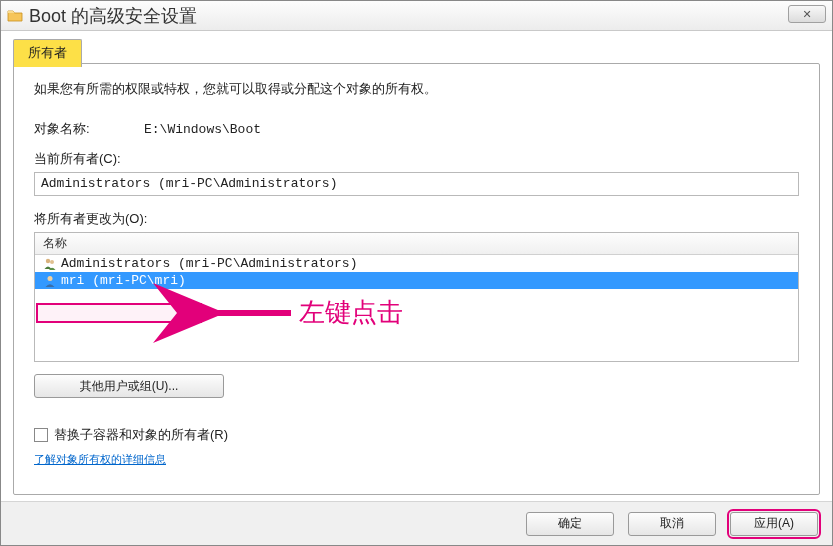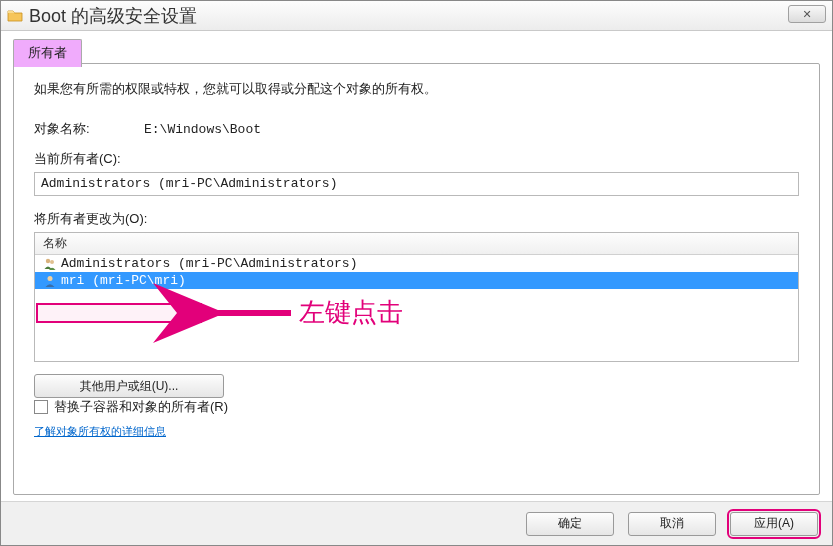--- a/index.html
+++ b/index.html
@@ -54,21 +54,21 @@
   }
   .tabstrip {
     position: absolute;
     top: 8px; left: 12px;
   }
   .tab {
     display: inline-block;
     padding: 4px 14px 5px 14px;
     border: 1px solid #aaa;
     border-bottom: none;
-    background: #f0abfc;
+    background: #fde047;
     border-radius: 2px 2px 0 0;
     font-size: 13px;
     color: #222;
     position: relative;
     z-index: 2;
     cursor: pointer;
   }
   .tabpanel {
     position: absolute;
     top: 32px; left: 12px; right: 12px; bottom: 50px;
@@ -155,20 +155,21 @@
     justify-content: center;
     font-family: inherit;
   }
   .btn.wide { width: 190px; }
   .checkbox-row {
     display: flex;
     align-items: center;
     gap: 6px;
     font-size: 13px;
     color: #222;
+    margin-top: 28px;
     margin-bottom: 8px;
   }
   .checkbox {
     width: 14px; height: 14px;
     border: 1px solid #888;
     background: #fff;
     cursor: pointer;
   }
   .link {
     color: #0066cc;

